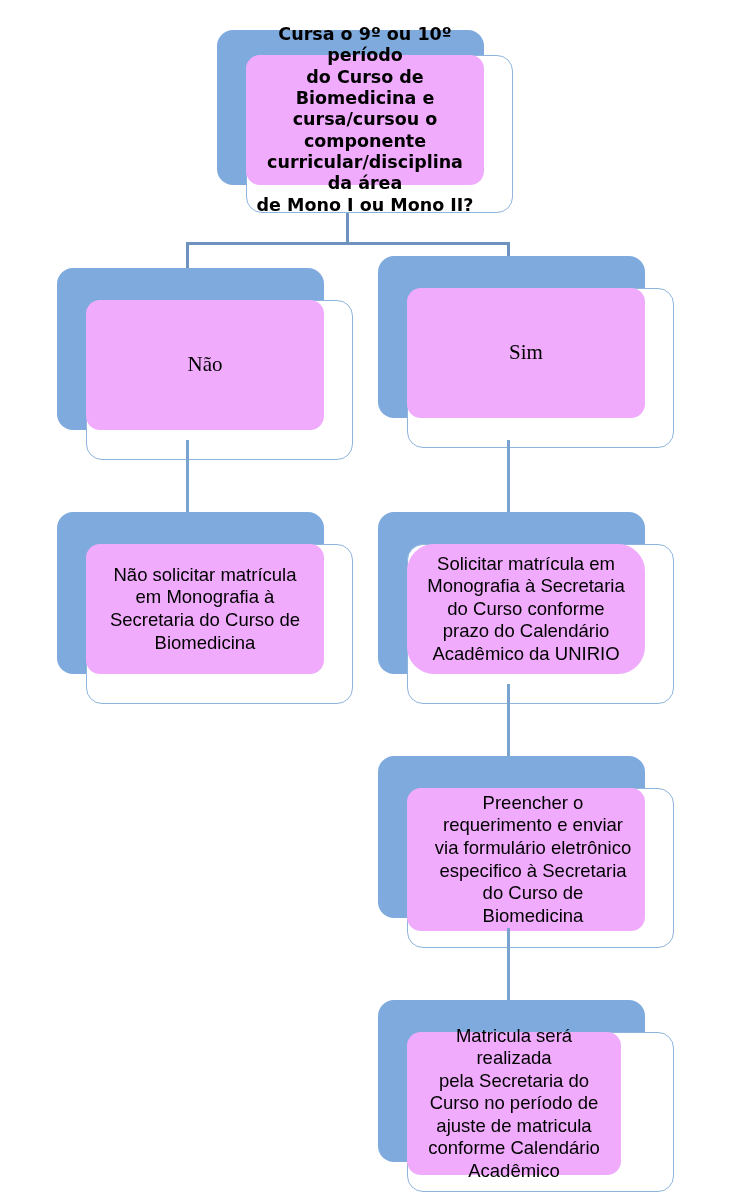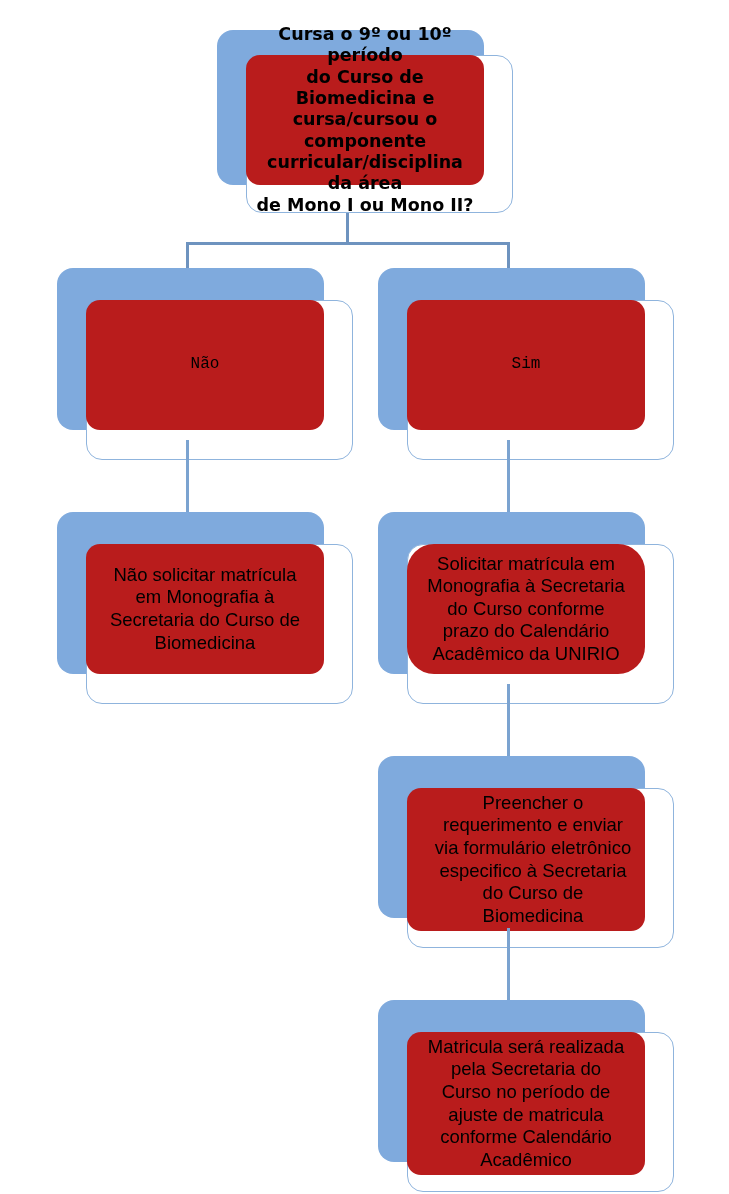--- a/index.html
+++ b/index.html
@@ -40,43 +40,43 @@
     border-radius: 16px;
   }
   .node .outlinebox {
     position: absolute;
     background: #ffffff;
     border: 1.5px solid #8fb4dd;
     border-radius: 16px;
   }
   .node .textbox {
     position: absolute;
-    background: #b91c1c;
+    background: #f0abfc;
     border-radius: 14px;
     display: flex;
     align-items: center;
     justify-content: center;
     text-align: center;
     color: #000000;
     line-height: 1.22;
     padding: 4px 10px;
     white-space: pre-line;
   }
   .t-decision .textbox {
     font-size: 17.5px;
     font-family: "DejaVu Sans", sans-serif;
     font-weight: 600;
   }
   .t-body .textbox {
     font-size: 18.5px;
     font-family: "Liberation Sans", sans-serif;
   }
   .t-label .textbox {
-    font-size: 16px;
-    font-family: Liberation Mono, monospace;
+    font-size: 21px;
+    font-family: Liberation Serif, serif;
   }
 </style>
 </head>
 <body>
 
 <div id="flowchart">
 
   <div class="node t-decision" style="left:217px; top:30px; width:298px; height:185px;">
     <div class="shadowbox" style="left:0px; top:0px; width:267px; height:155px;"></div>
     <div class="outlinebox" style="left:29px; top:25px; width:267px; height:158px;"></div>
@@ -94,21 +94,21 @@
   <div class="conn-v dark" style="left:186px; top:242px; width:3px; height:28px;"></div>
 
   <div class="conn-v dark" style="left:507px; top:242px; width:3px; height:28px;"></div>
 
   <div class="node t-label" style="left:57px; top:268px; width:298px; height:192px;">
     <div class="shadowbox" style="left:0px; top:0px; width:267px; height:162px;"></div>
     <div class="outlinebox" style="left:29px; top:32px; width:267px; height:160px;"></div>
     <div class="textbox" style="left:29px; top:32px; width:238px; height:130px;">Não</div>
   </div>
 
-  <div class="node t-label" style="left:378px; top:268px; width:298px; height:192px;padding-left:35px;">
+  <div class="node t-label" style="left:378px; top:256px; width:298px; height:192px;padding-left:35px;">
     <div class="shadowbox" style="left:0px; top:0px; width:267px; height:162px;"></div>
     <div class="outlinebox" style="left:29px; top:32px; width:267px; height:160px;"></div>
     <div class="textbox" style="left:29px; top:32px; width:238px; height:130px;">Sim</div>
   </div>
 
   <div class="conn-v" style="left:186px; top:440px; width:3px; height:72px;"></div>
 
   <div class="conn-v" style="left:507px; top:440px; width:3px; height:72px;"></div>
 
   <div class="node t-body" style="left:57px; top:512px; width:298px; height:176px;">
@@ -141,21 +141,21 @@
 especifico à Secretaria
 do Curso de
 Biomedicina</div>
   </div>
 
   <div class="conn-v" style="left:507px; top:928px; width:3px; height:72px;"></div>
 
   <div class="node t-body" style="left:378px; top:1000px; width:298px; height:192px;">
     <div class="shadowbox" style="left:0px; top:0px; width:267px; height:162px;"></div>
     <div class="outlinebox" style="left:29px; top:32px; width:267px; height:160px;"></div>
-    <div class="textbox" style="left:29px; top:32px; width:238px; height:143px;">Matricula será realizada
+    <div class="textbox" style="left:29px; top:32px; width:214px; height:143px;">Matricula será realizada
 pela Secretaria do
 Curso no período de
 ajuste de matricula
 conforme Calendário
 Acadêmico</div>
   </div>
 
 </div>
 
 </body></html>

